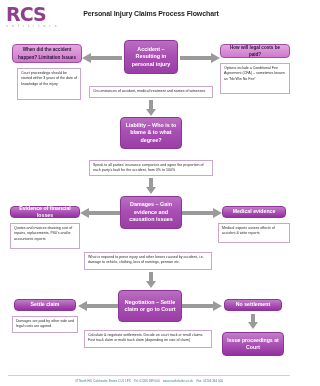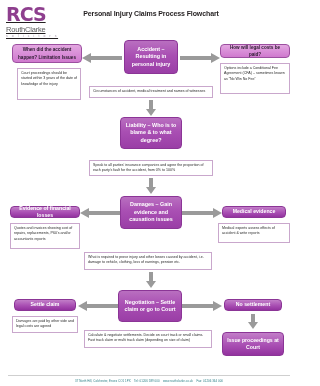--- a/index.html
+++ b/index.html
@@ -4,21 +4,21 @@
 <style>
   html,body{margin:0;padding:0;}
   body{
     width:298px;height:386px;background:#ffffff;overflow:hidden;
     font-family:"Liberation Sans","DejaVu Sans",sans-serif;
     color:#231f20;position:relative;
   }
   .page{position:relative;width:298px;height:386px;}
 
   
-  .logo{position:absolute;left:6px;top:5px;width:62px;height:40px;text-decoration:underline;}
+  .logo{position:absolute;left:6px;top:5px;width:62px;height:40px;}
   .logo-mark{font-family:"DejaVu Sans",sans-serif;font-weight:bold;font-size:19px;
     letter-spacing:-1px;color:#8e3f8e;line-height:19px;}
   .logo-name{font-size:7.5px;color:#5a5a5a;line-height:9px;margin-top:1px;letter-spacing:-0.2px;}
   .logo-sub{font-size:3.4px;color:#9b8aa0;letter-spacing:1.6px;margin-top:0px;}
 
   .title{position:absolute;left:66px;top:10px;width:170px;text-align:center;
     font-size:7px;font-weight:bold;color:#231f20;letter-spacing:-0.1px;}
 
   
   .node{position:absolute;box-sizing:border-box;text-align:center;
@@ -53,21 +53,20 @@
   .footer .sep{color:#2b7f86;}
   .footrule{position:absolute;left:8px;right:8px;bottom:11px;height:0.5px;background:#cfcfcf;}
 </style>
 </head>
 <body>
 
 <div class="page">
 
   <div class="logo">
     <div class="logo-mark">RCS</div>
-    <div class="logo-name">RouthClarke</div>
     <div class="logo-sub">s o l i c i t o r s</div>
   </div>
 
   <div class="title">Personal Injury Claims Process Flowchart</div>
 
   <div class="node main" style="left:124px;top:40px;width:54px;height:34px;">Accident – Resulting in personal injury</div>
 
   <div class="arrow" style="left:82px;top:53px;width:40px;height:10px;">
     <div class="ar-body" style="left:9px;top:3px;width:31px;height:4px;"></div>
     <div class="ar-head" style="left:0px;top:0px;border-top:5px solid transparent;border-bottom:5px solid transparent;border-right:9px solid #9a9a9a;"></div>

